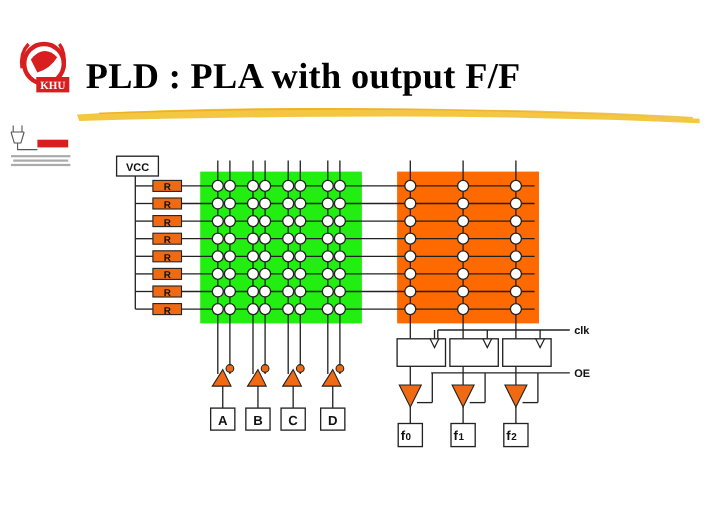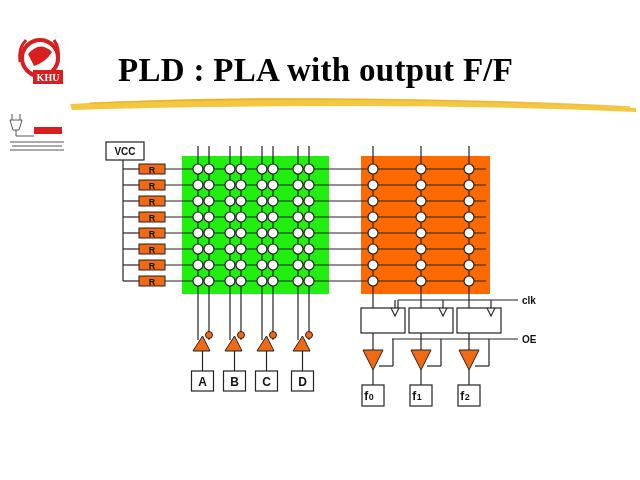--- a/index.html
+++ b/index.html
@@ -1,17 +1,17 @@
 <!DOCTYPE html>
 <html><head>
 <meta charset="utf-8">
 <style>
   html,body{margin:0;padding:0;background:#fff;}
   body{width:640px;height:480px;overflow:hidden;position:relative;font-family:"Liberation Sans",sans-serif;}
-  #title{position:absolute;left:78px;top:52px;font-family:"Liberation Serif",serif;font-weight:bold;font-size:33px;color:#000;white-space:nowrap;letter-spacing:0.3px;margin-left:40px;}
+  #title{position:absolute;left:78px;top:52px;font-family:"Liberation Serif",serif;font-weight:bold;font-size:33px;color:#000;white-space:nowrap;letter-spacing:0.3px;}
   svg{position:absolute;left:0;top:0;}
 </style>
 </head>
 <body>
 
 <div id="title">PLD : PLA with output F/F</div>
 
 <svg id="canvas" width="640" height="480" viewBox="0 0 640 480">
 
   <g>

